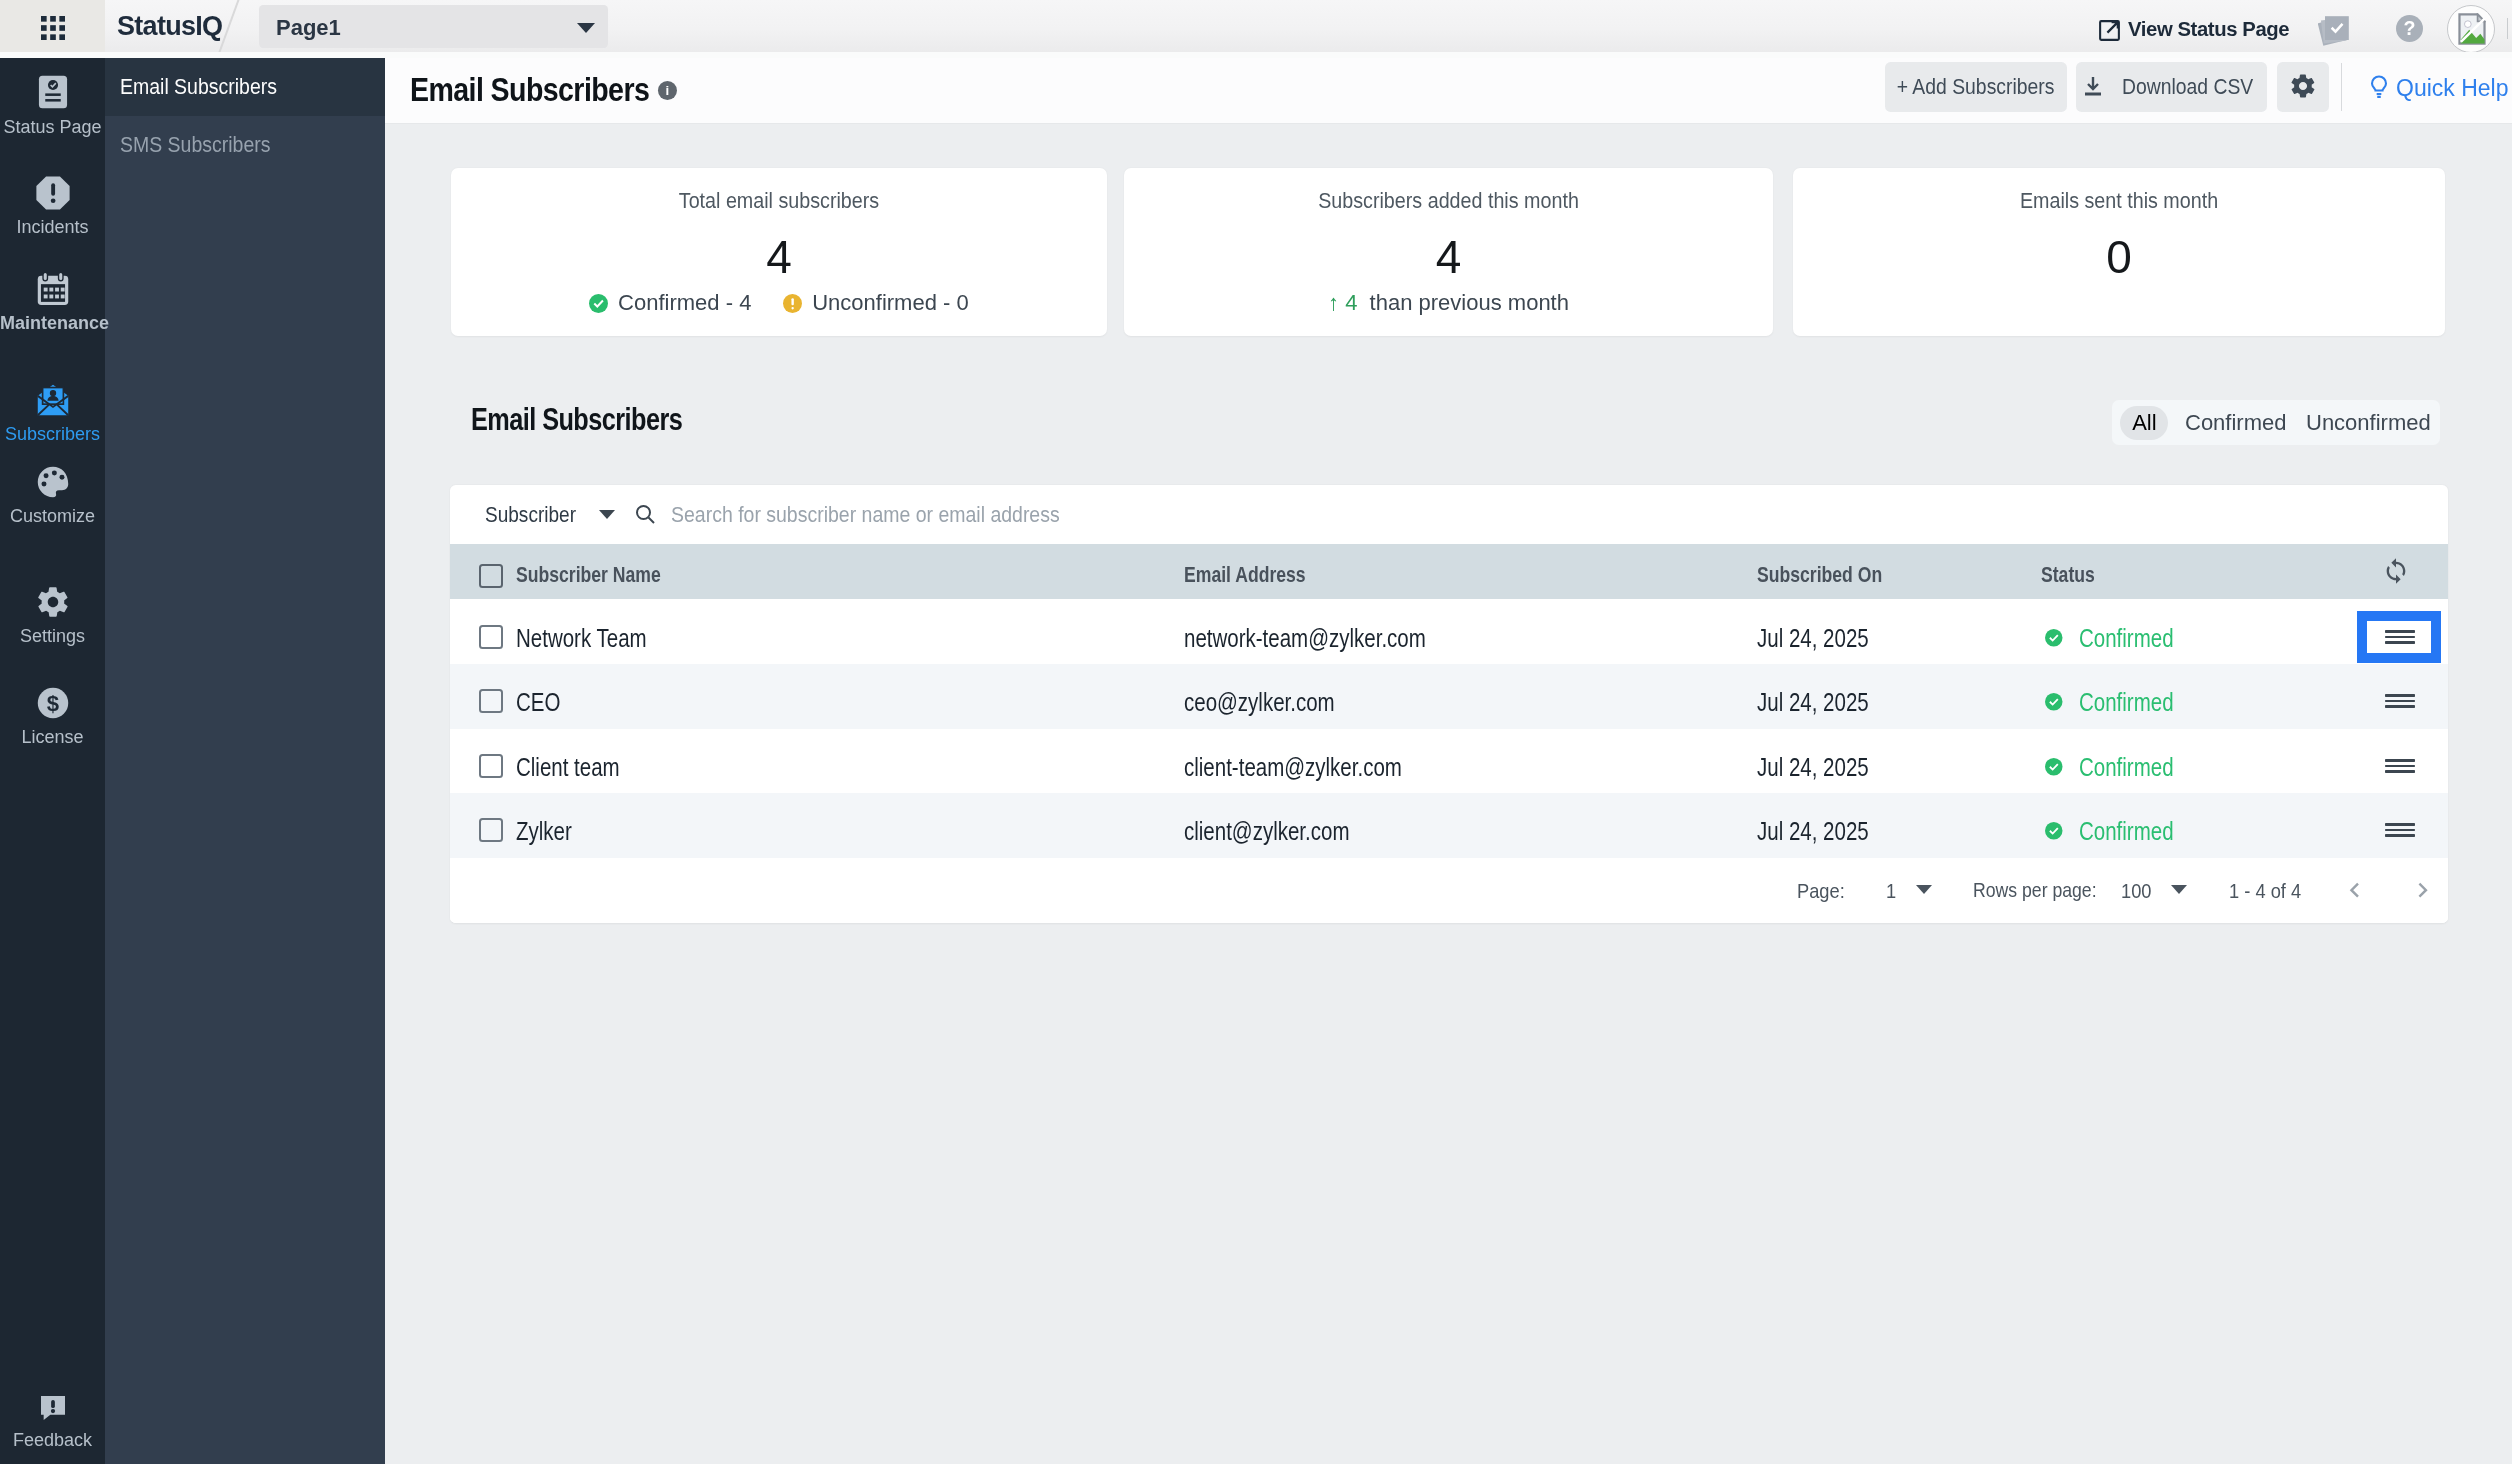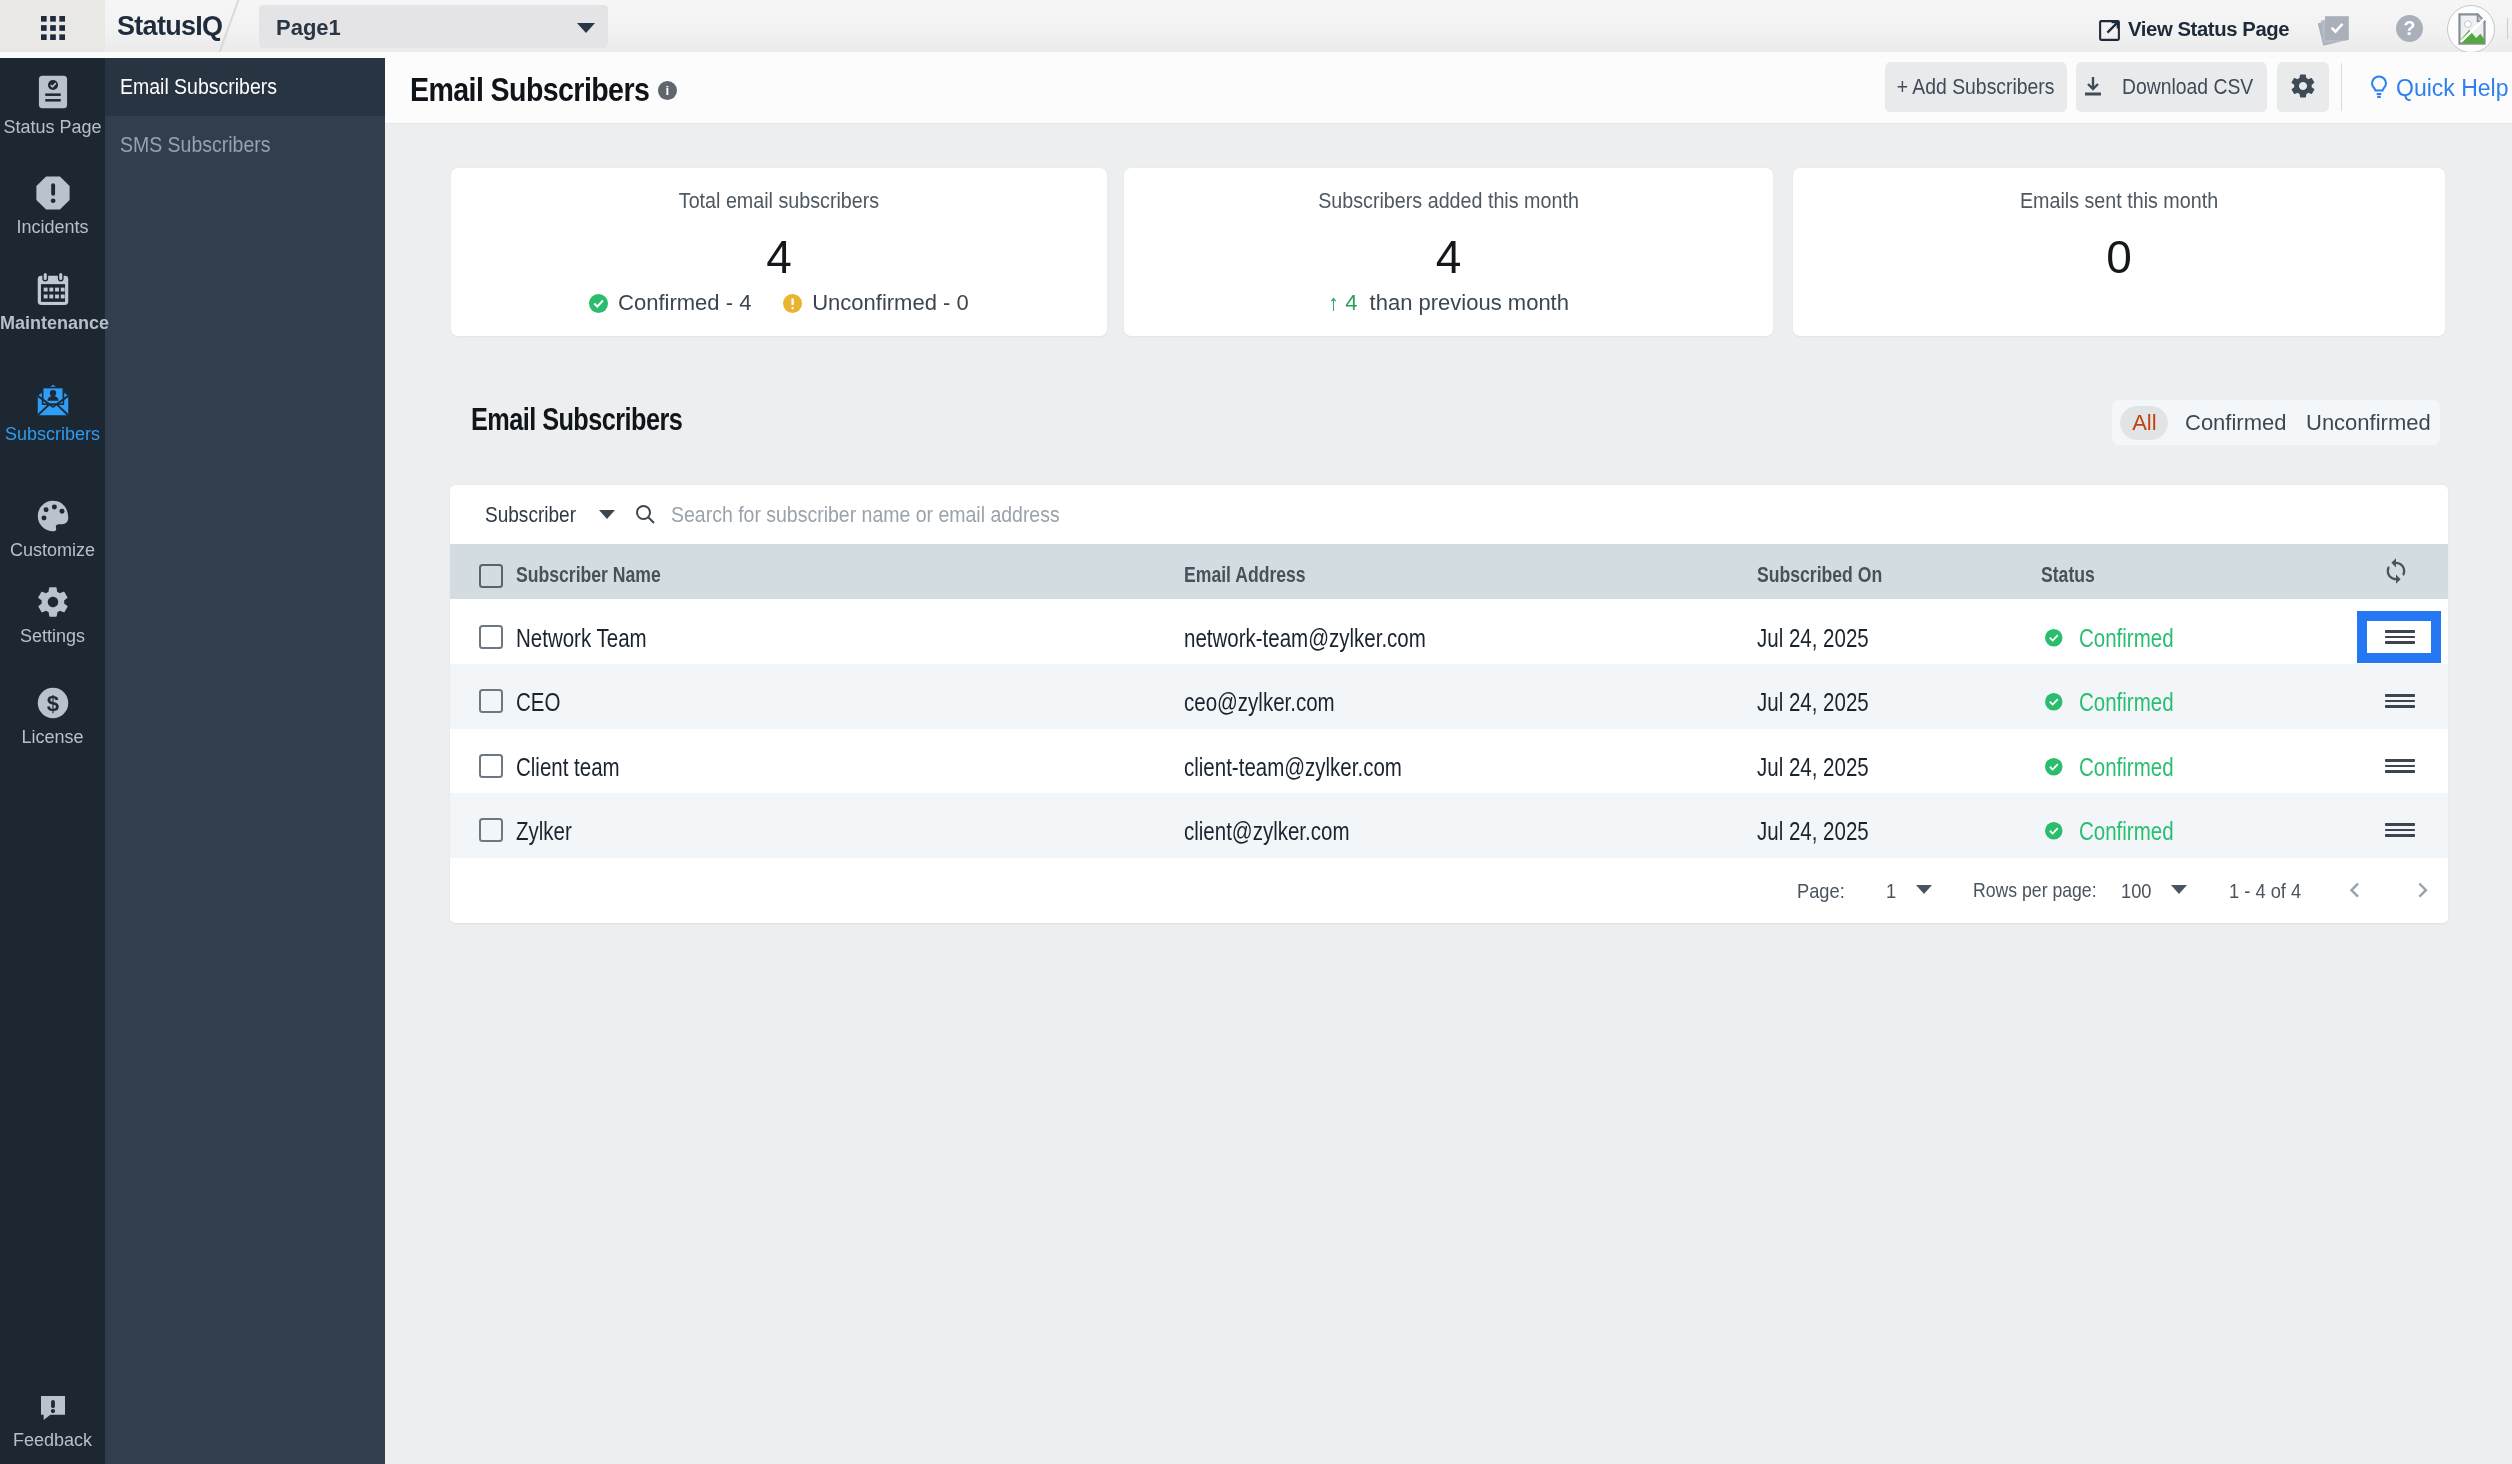--- a/index.html
+++ b/index.html
@@ -38,21 +38,21 @@
 
 
 .card { position:absolute; top:168px; height:168px; background:#ffffff; border-radius:7px; box-shadow:0 0.7px 2.1px rgba(0,0,0,0.05); text-align:center; }
 .card .t { margin-top:19.6px; font-size:22.4px; color:#4e5861; transform:scaleX(0.88); }
 .card .n { margin-top:22.4px; font-size:46px; color:#15181b; line-height:42px; }
 .card .b { margin-top:12px; font-size:22px; color:#3c4650; }
 
 
 #stitle { left:471px; top:401px; font-size:32px; font-weight:bold; color:#10151a; letter-spacing:-0.7px; white-space:nowrap; transform:scaleX(0.79); transform-origin:0 0; }
 #filters { left:2112px; top:400px; width:328px; height:45px; background:#f4f7f9; border-radius:7px; font-size:22px; color:#3e4852; }
-#fall { position:absolute; left:8.4px; top:5.6px; width:48px; height:34px; background:#e1e4e7; border-radius:17px; text-align:center; line-height:34px; color:#c2410c; }
+#fall { position:absolute; left:8.4px; top:5.6px; width:48px; height:34px; background:#e1e4e7; border-radius:17px; text-align:center; line-height:34px; color:#000000; }
 
 
 #panel { left:450px; top:485px; width:1998px; height:438px; background:#ffffff; border-radius:5.6px; box-shadow:0 0.7px 2.1px rgba(0,0,0,0.06); }
 #thead { left:450px; top:544px; width:1998px; height:55px; background:#d2dce1; }
 .hlbl { position:absolute; top:2.8px; height:55px; line-height:55px; font-size:22px; font-weight:bold; color:#49525c; transform:scaleX(0.80); transform-origin:0 50%; white-space:nowrap; }
 .row { position:absolute; left:450px; width:1998px; height:65px; }
 .row.alt { background:#f3f6f9; }
 .cell { position:absolute; top:6.3px; height:65px; line-height:65px; font-size:25px; color:#1b242e; transform:scaleX(0.82); transform-origin:0 50%; white-space:nowrap; }
 .cb { position:absolute; width:24px; height:24px; border:2.1px solid #6e7882; border-radius:3.5px; background:transparent; }
 .gcheck { position:absolute; width:17.5px; height:17.5px; }
@@ -307,21 +307,21 @@
 <div class="navitem active" style="top:382px;">
   <svg width="36" height="36" viewBox="0 0 26 26">
       <path d="M2 10 L13 2 L24 10 V24 H2 Z" fill="#2e9df5"></path>
       <rect x="5.5" y="4" width="15" height="12" fill="#2e9df5" stroke="#1e2935" stroke-width="1.2"></rect>
       <circle cx="13" cy="8" r="2.3" fill="#1e2935"></circle>
       <path d="M9 13.5 c0-2.2 1.8-3.4 4-3.4 s4 1.2 4 3.4 z" fill="#1e2935"></path>
       <path d="M2 10 L13 18 L24 10 M2 24 L10.5 16 M24 24 L15.5 16" stroke="#1e2935" stroke-width="1.4" fill="none"></path>
     </svg>
   Subscribers
 </div>
-<div class="navitem" style="top:498px;">
+<div class="navitem" style="top:464px;">
   <svg width="36" height="36" viewBox="0 0 26 26" fill="#b9c3cd">
       <path d="M13 2 a11 11 0 1 0 0 22 c1.8 0 2.6-1 2.2-2.3 -.5-1.5.3-2.7 2-2.7 h2.3 c2.7 0 4.5-1.8 4.5-4.5 C24 6.5 19 2 13 2z"></path>
       <g fill="#1e2935">
         <circle cx="8" cy="8.5" r="1.8"></circle>
         <circle cx="14" cy="6.5" r="1.8"></circle>
         <circle cx="19.5" cy="9.5" r="1.8"></circle>
         <circle cx="6.5" cy="14.5" r="1.8"></circle>
       </g>
     </svg>
   Customize

